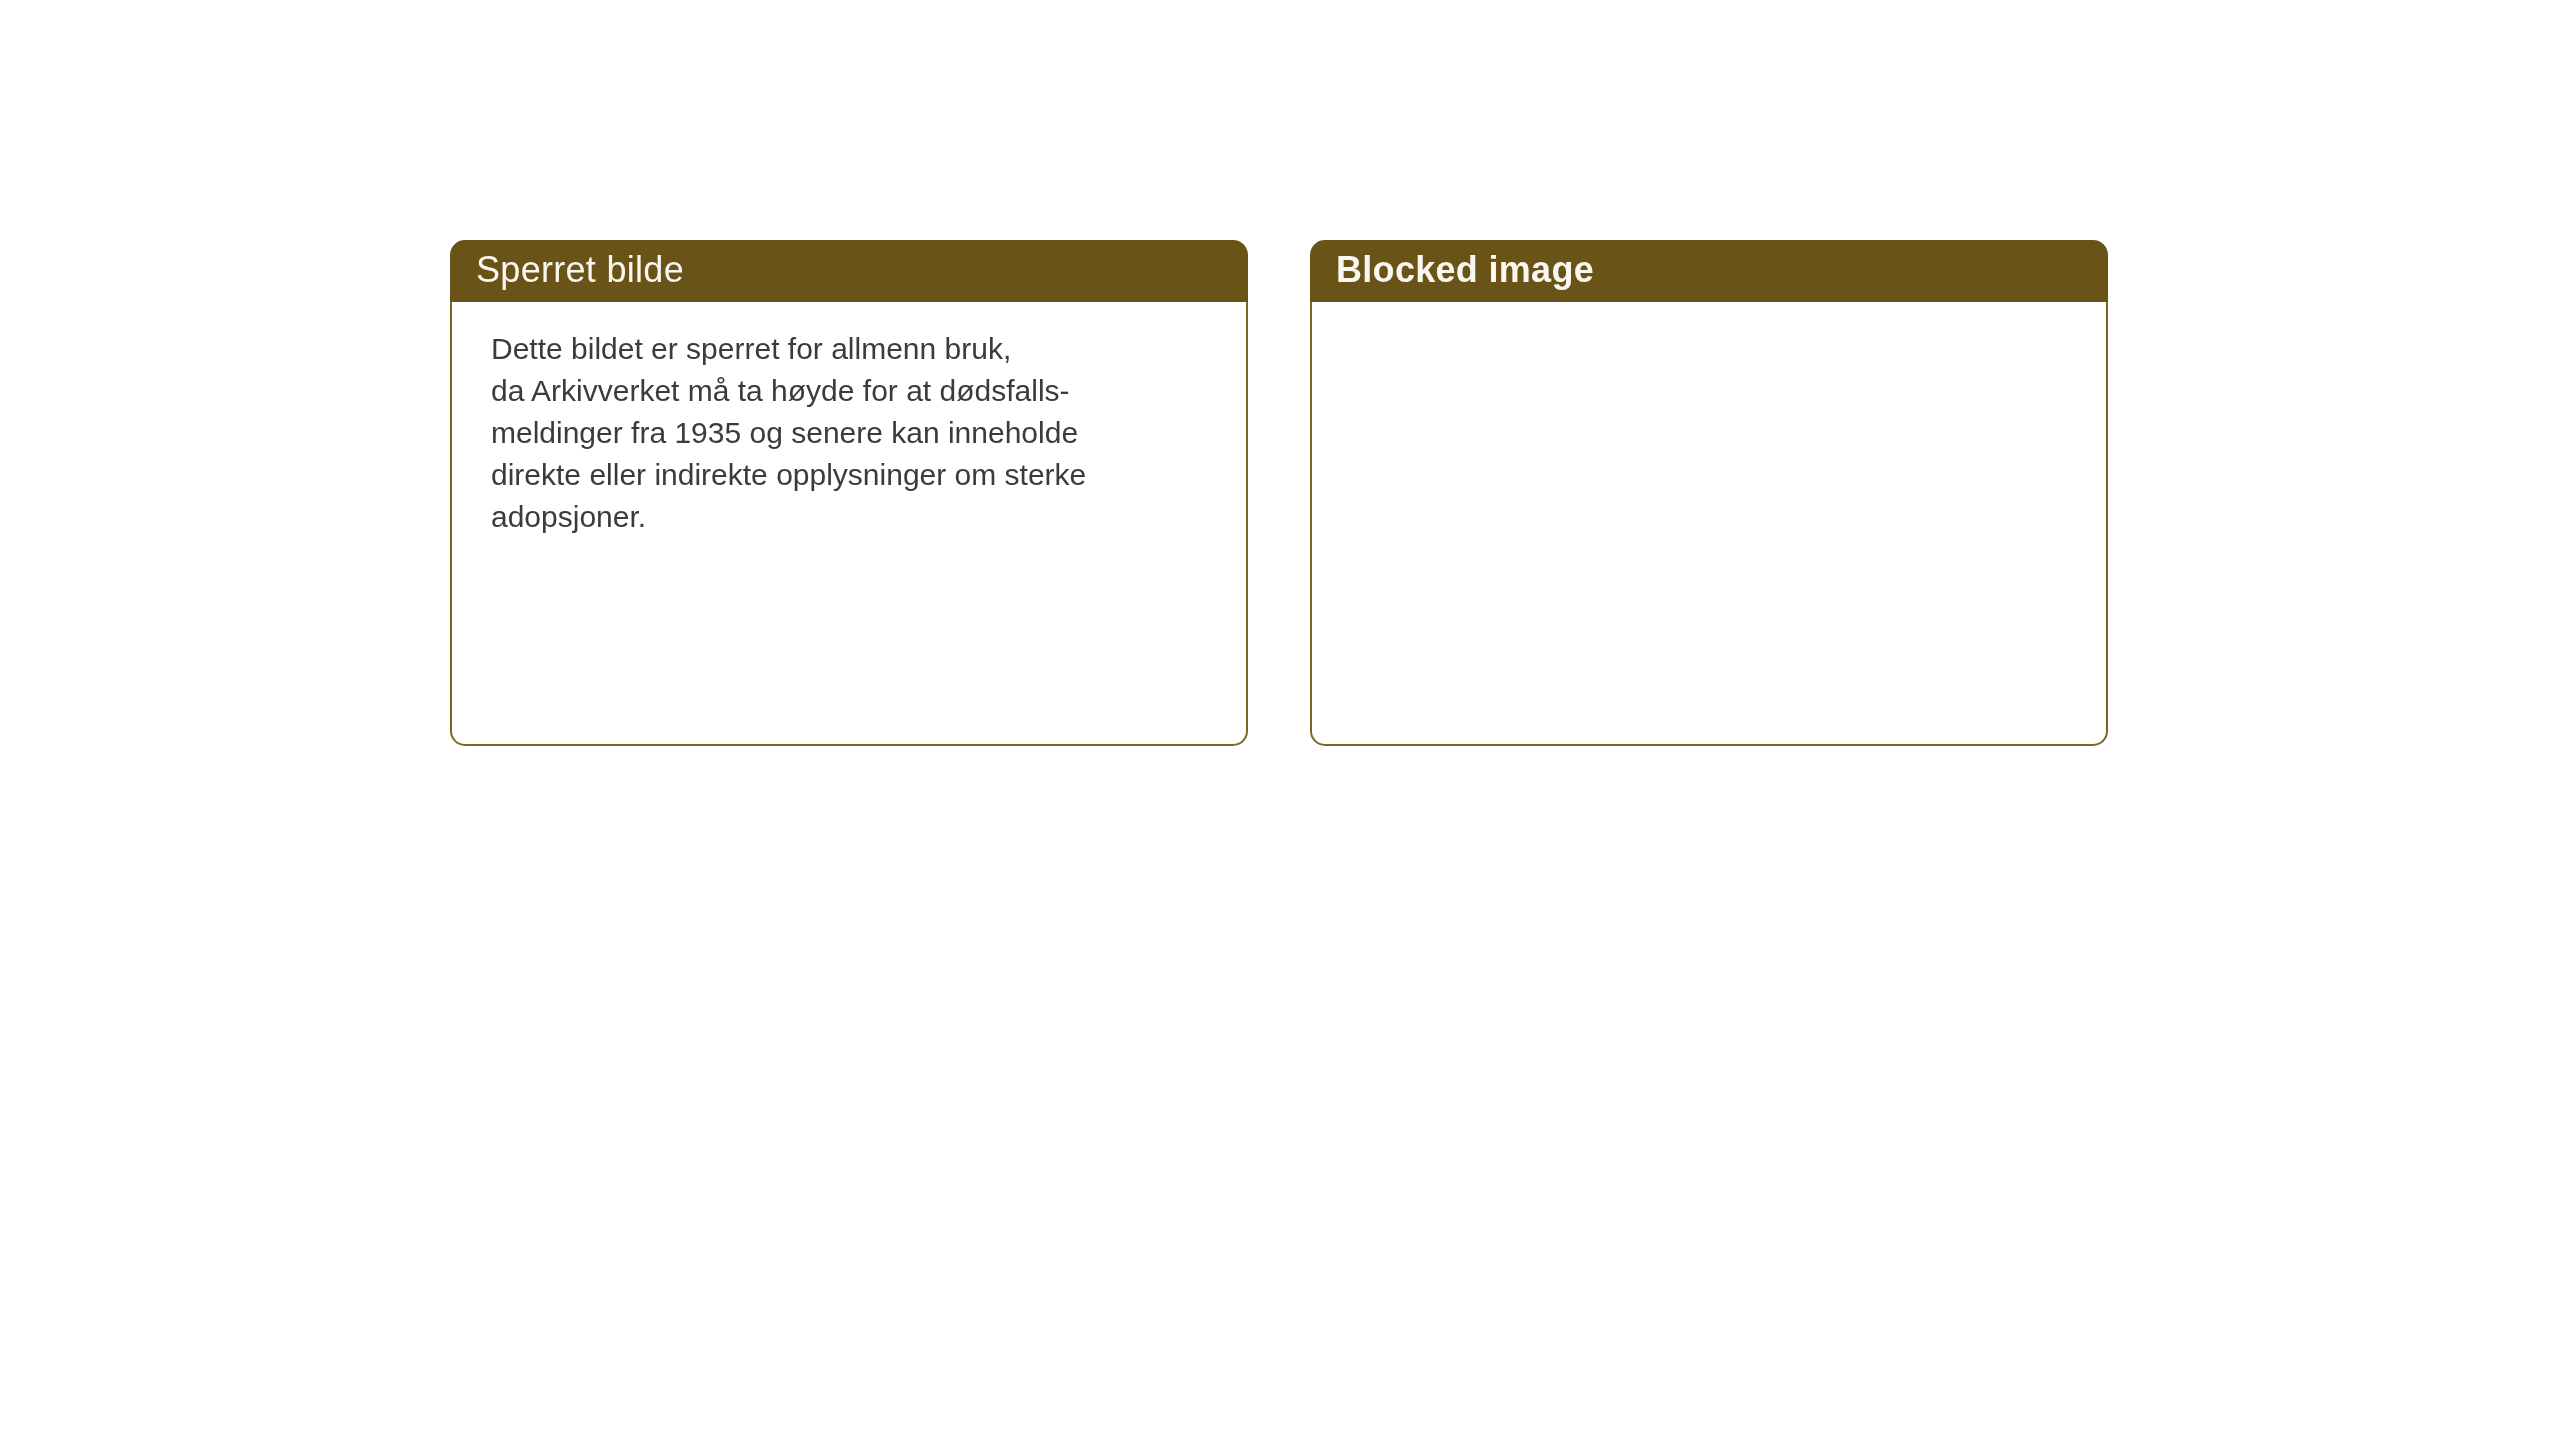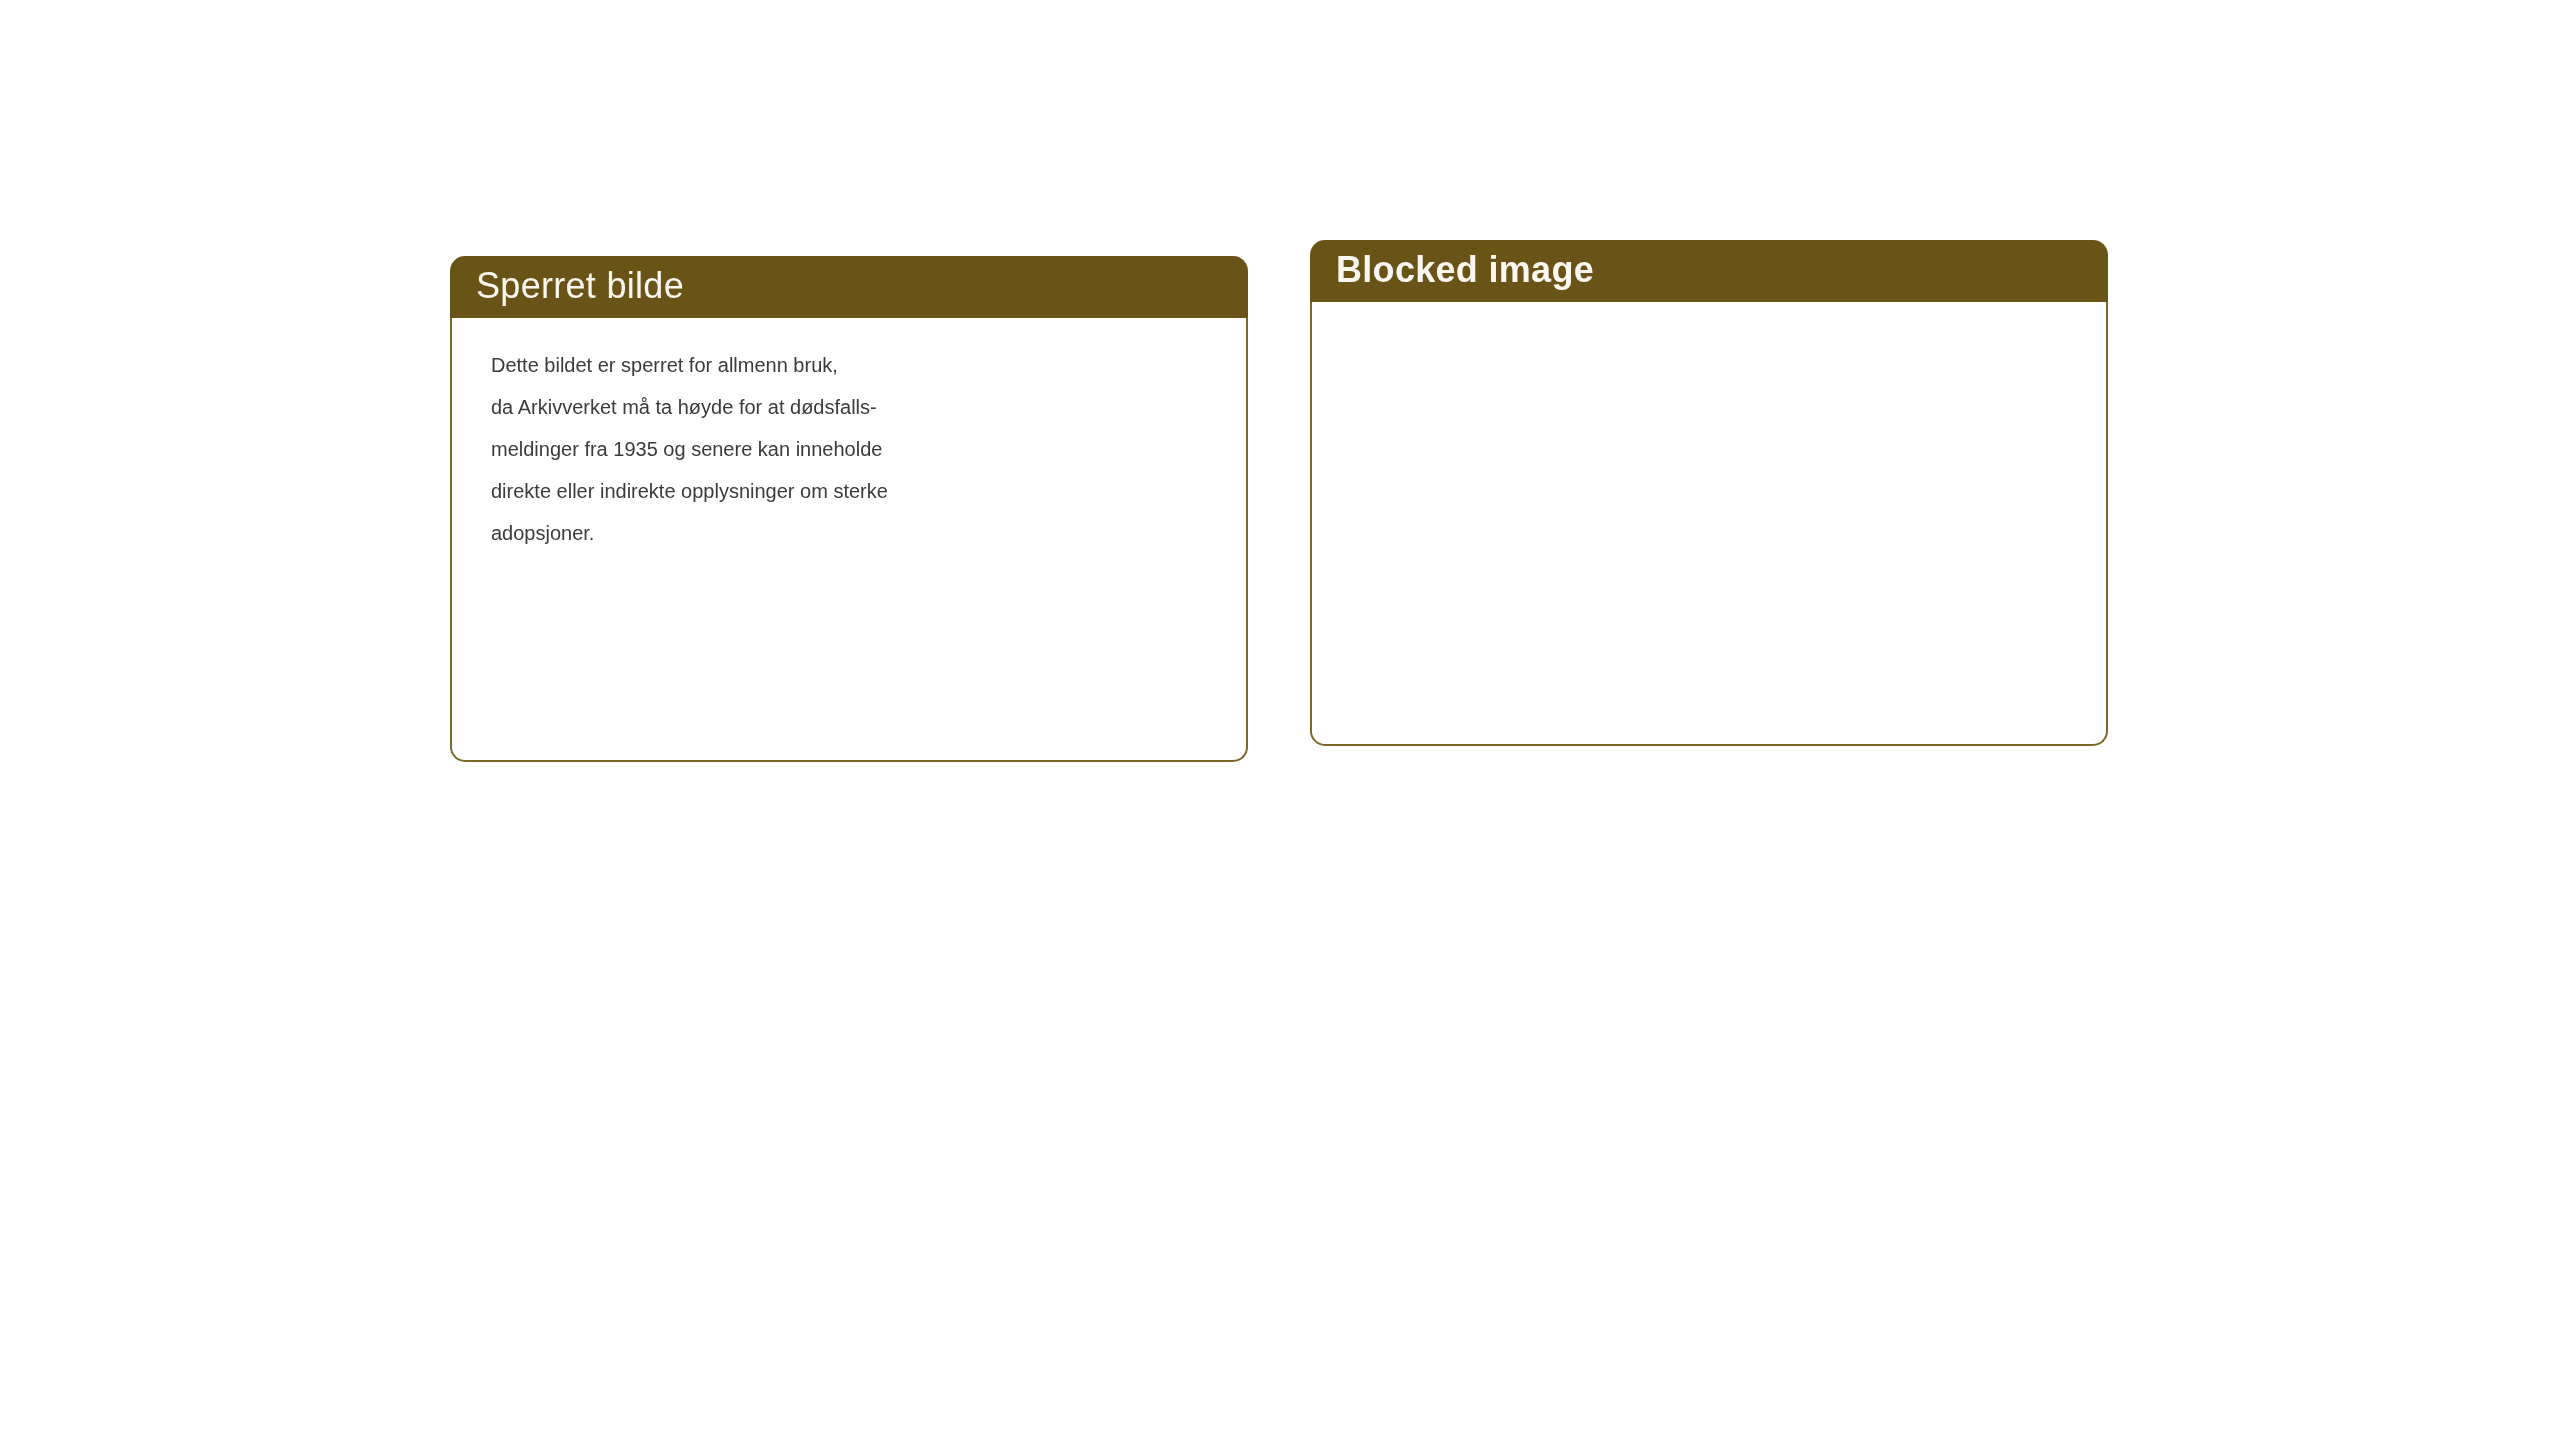--- a/index.html
+++ b/index.html
@@ -15,21 +15,21 @@
     font-family: "Liberation Sans", "DejaVu Sans", sans-serif;
     overflow: hidden;
   }
   .card {
     position: absolute;
     top: 240px;
     width: 798px;
     height: 506px;
     box-sizing: border-box;
   }
-  .card-left  { left: 450px; margin-top: 16px; }
+  .card-left  { left: 450px; }
   .card-right { left: 1310px; font-weight: bold; }
   .card-header {
     height: 62px;
     box-sizing: border-box;
     background: var(--header-bg, #6a5316);
     border: 2px solid var(--header-bg, #6a5316);
     border-bottom: none;
     border-radius: 15px 15px 0 0;
     display: flex;
     align-items: center;
@@ -47,21 +47,21 @@
     box-sizing: border-box;
     background: #ffffff;
     border: 2px solid var(--card-border, #7c6728);
     border-top: none;
     border-radius: 0 0 15px 15px;
     padding: 26px 30px 0 39px;
   }
   .para {
     margin: 0 0 40px 0;
     color: var(--body-text, #3b3b3b);
-    font-size: 20px;
+    font-size: 30px;
     line-height: 42px;
     white-space: pre-line;
   }
 </style>
 </head>
 <body>
 
 <div class="stage">
 
   <section class="card card-left">

